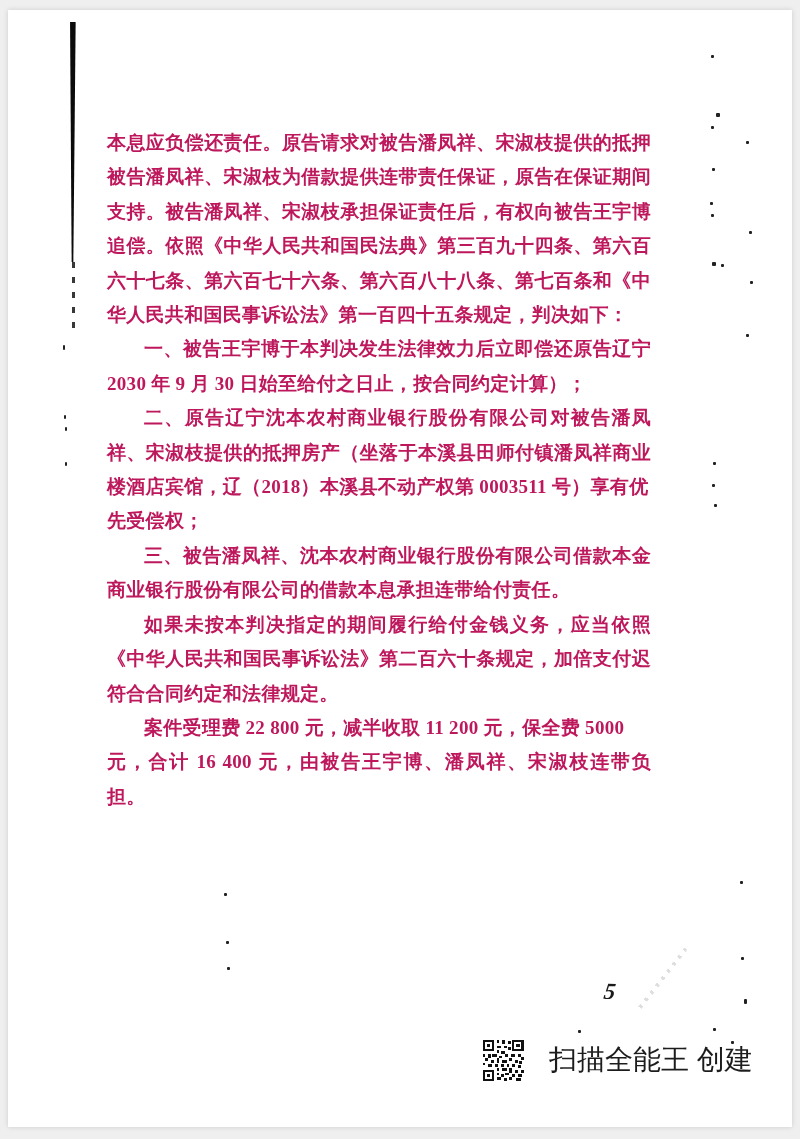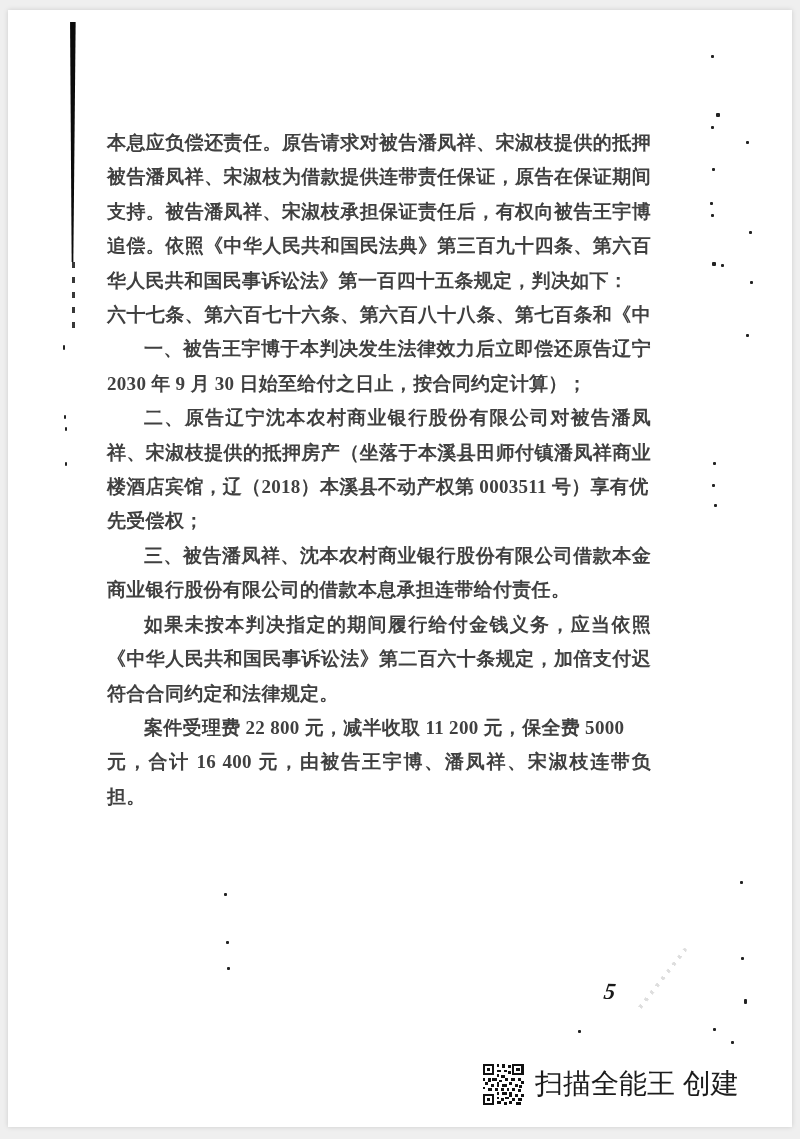--- a/index.html
+++ b/index.html
@@ -10,21 +10,21 @@
     overflow:hidden;position:relative;
   }
   .paper{
     position:absolute;left:8px;top:10px;width:784px;height:1117px;
     background:#ffffff;
     box-shadow:0 0 5px rgba(0,0,0,.15);
   }
   
   .textblock{
     position:absolute;left:99px;top:116px;width:544px;
-    color:#404040;
+    color:#be185d;
     font-size:19px;line-height:34.4px;
     font-weight:600;
     text-align:justify;
     letter-spacing:.3px;
   }
   .ln{min-height:34.4px;}
   .ln.j{text-align:justify;text-align-last:justify;}
   .ln.ind{text-indent:37px;}
   
   .page-number{
@@ -33,22 +33,22 @@
     color:#1a1a1a;transform:skewX(-6deg) rotate(2deg);
   }
   .smudge{
     position:absolute;left:552px;top:998px;width:78px;height:4px;
     background:repeating-linear-gradient(90deg,#8a8a8a 0 3px,transparent 3px 9px);
     opacity:.28;transform:rotate(128deg);transform-origin:right center;
     border-radius:2px;
   }
   
   .footer{
-    position:absolute;left:474px;top:1046px;height:56px;
-    display:flex;align-items:center;gap:11px;
+    position:absolute;left:474px;top:1022px;height:56px;
+    display:flex;align-items:center;gap:25px;
   }
   .qr{width:42px;height:41px;display:block;}
   .wm-text{
     font-family:"Liberation Sans","DejaVu Sans",sans-serif;
     font-size:28px;font-weight:500;color:#1c1c1c;letter-spacing:0px;
     white-space:nowrap;
   }
   
   .streak{
     position:absolute;left:61px;top:12px;width:7px;height:240px;
@@ -98,22 +98,22 @@
     <div class="speck" style="left:570px;top:1020px;width:3px;height:3px;"></div>
     <div class="speck" style="left:705px;top:1018px;width:3px;height:3px;"></div>
     <div class="speck" style="left:723px;top:1031px;width:3px;height:3px;"></div>
   </div>
 
   <div class="textblock">
     <div class="ln j">本息应负偿还责任。原告请求对被告潘凤祥、宋淑枝提供的抵押</div>
     <div class="ln j">被告潘凤祥、宋淑枝为借款提供连带责任保证，原告在保证期间</div>
     <div class="ln j">支持。被告潘凤祥、宋淑枝承担保证责任后，有权向被告王宇博</div>
     <div class="ln j">追偿。依照《中华人民共和国民法典》第三百九十四条、第六百</div>
+    <div class="ln j">六十七条、第六百七十六条、第六百八十八条、第七百条和《中</div>
     <div class="ln">华人民共和国民事诉讼法》第一百四十五条规定，判决如下：</div>
-    <div class="ln j">六十七条、第六百七十六条、第六百八十八条、第七百条和《中</div>
     <div class="ln j ind">一、被告王宇博于本判决发生法律效力后立即偿还原告辽宁</div>
     <div class="ln">2030 年 9 月 30 日始至给付之日止，按合同约定计算）；</div>
     <div class="ln j ind">二、原告辽宁沈本农村商业银行股份有限公司对被告潘凤</div>
     <div class="ln j">祥、宋淑枝提供的抵押房产（坐落于本溪县田师付镇潘凤祥商业</div>
     <div class="ln">楼酒店宾馆，辽（2018）本溪县不动产权第 0003511 号）享有优</div>
     <div class="ln">先受偿权；</div>
     <div class="ln j ind">三、被告潘凤祥、沈本农村商业银行股份有限公司借款本金</div>
     <div class="ln">商业银行股份有限公司的借款本息承担连带给付责任。</div>
     <div class="ln j ind">如果未按本判决指定的期间履行给付金钱义务，应当依照</div>
     <div class="ln j">《中华人民共和国民事诉讼法》第二百六十条规定，加倍支付迟</div>

